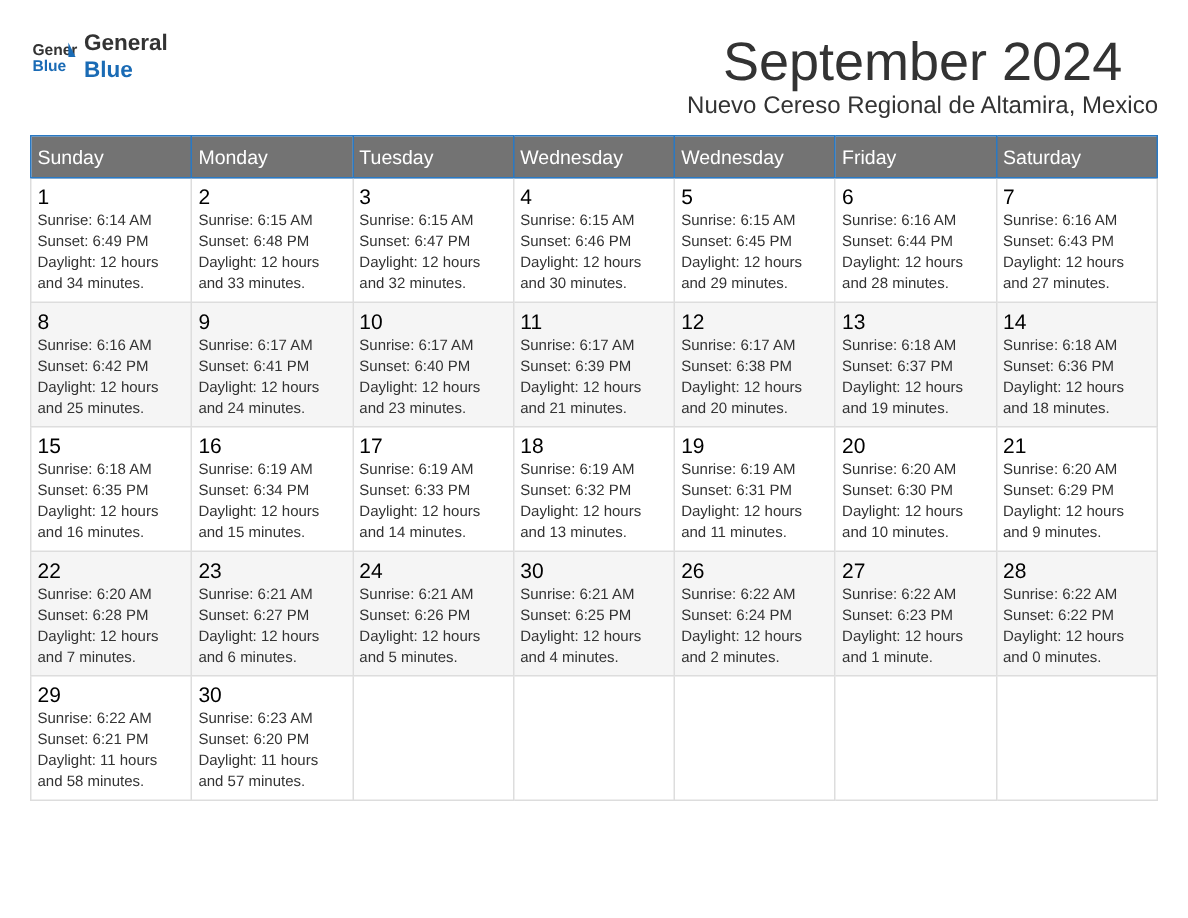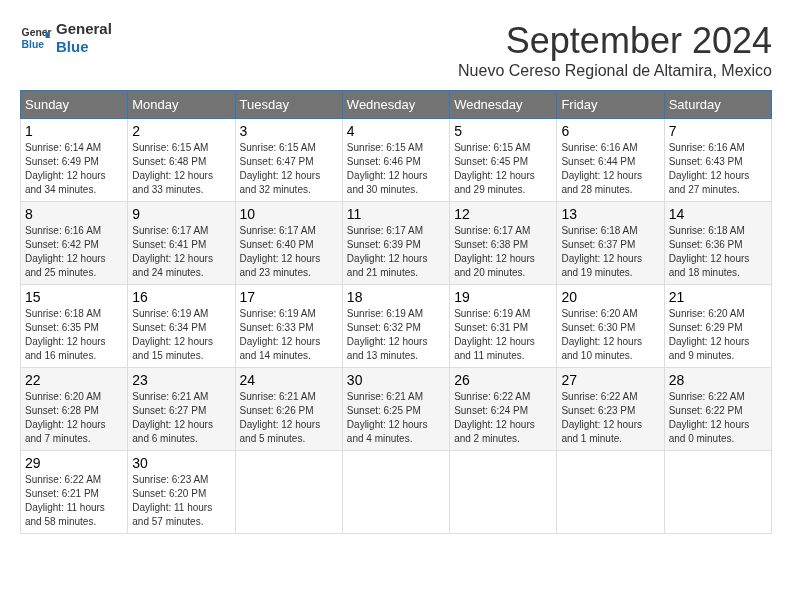--- a/index.html
+++ b/index.html
@@ -19,21 +19,21 @@
     .logo {
       display: flex;
       align-items: center;
       gap: 4px;
     }
     .logo-icon {
       width: 32px;
       height: 32px;
     }
     .title-section {
-      text-align: right;
+      text-align: center;
     }
     .month-title {
       font-size: 36px;
       font-weight: normal;
       color: #333;
     }
     .location-title {
       font-size: 16px;
       color: #333;
     }

